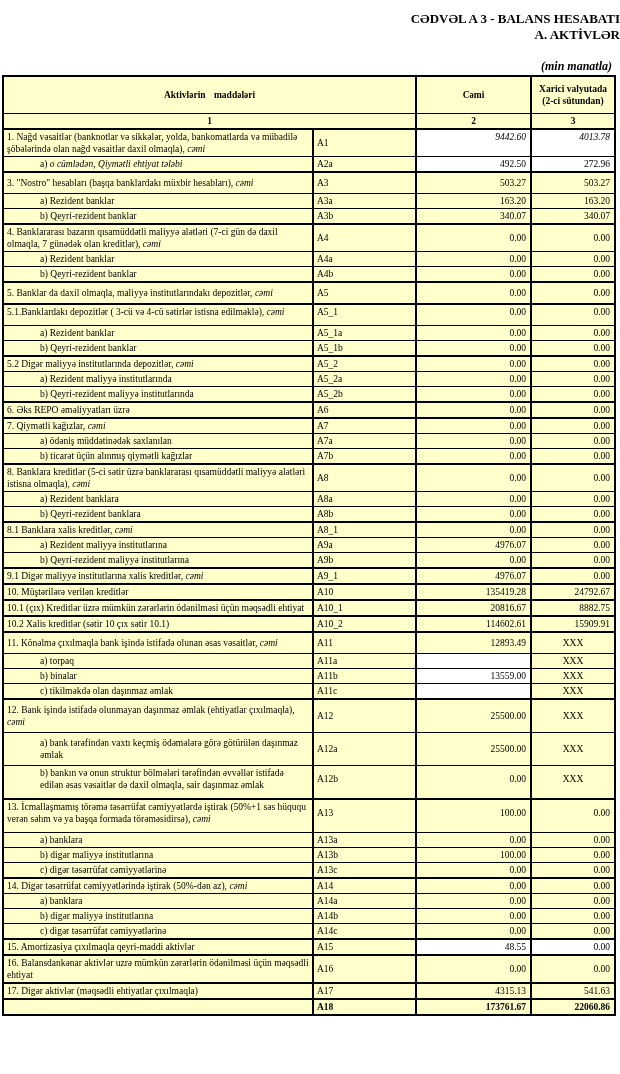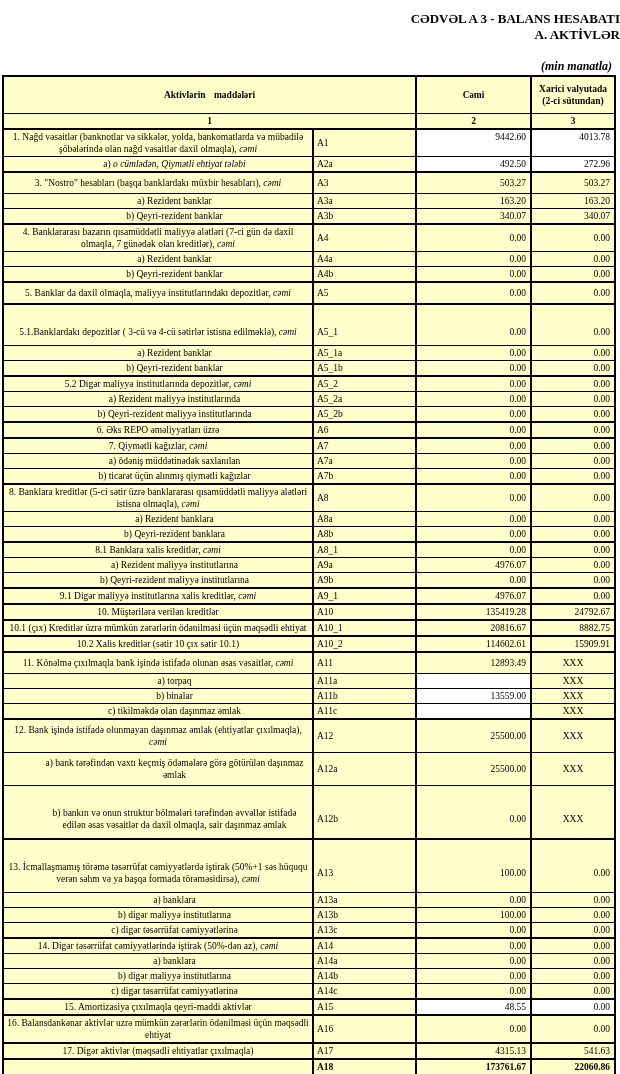--- a/index.html
+++ b/index.html
@@ -21,29 +21,29 @@
     border:1px solid #000;background:#FFFFCC;
     font-size:9.5px;line-height:12px;padding:1px 3px;vertical-align:middle;
     overflow:hidden;
   }
   .sheet th{font-weight:bold;text-align:center;}
   .sheet th:nth-child(n+2),.sheet td:nth-child(n+2){border-left:2px solid #000;}
   tr.hdr1 th{height:34px;}
   tr.hdr2 th{height:12px;}
   .hlabel{word-spacing:6px;}
   tr.sec td{border-top:2px solid #000;}
-  td.lbl{text-align:center;}
+  td.lbl{text-align:left;}
   td.ind{padding-left:36px;}
   td.code{text-align:left;}
   td.num{text-align:right;padding-right:4px;}
   td.xxx{text-align:center;}
   td.white{background:#ffffff;}
-  td.top{vertical-align:top;}
+  td.top{vertical-align:top;font-style:italic;}
   tr.p1 td{padding-top:4px;padding-bottom:4px;}
-  tr.p2 td{padding-top:21px;padding-bottom:7px;}
+  tr.p2 td{padding-top:1px;padding-bottom:7px;}
   tr.boldrow td{font-weight:bold;}
   .it{font-style:italic;}
   .bd{font-weight:normal;}
 </style>
 </head>
 <body>
 
 <div class="page">
 
   <div class="title-block">

